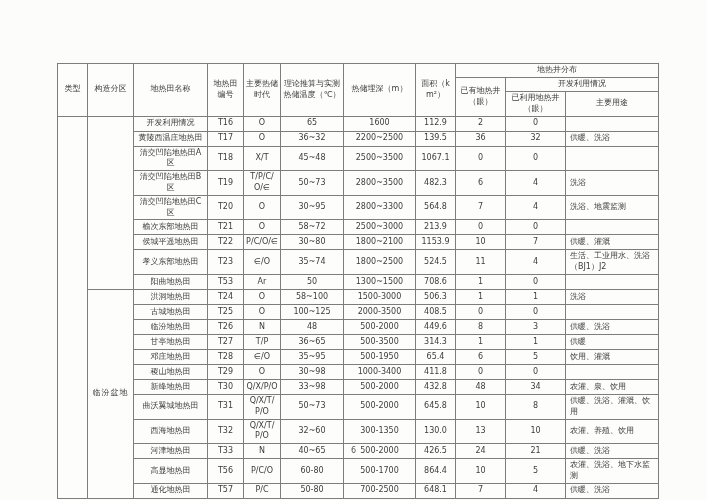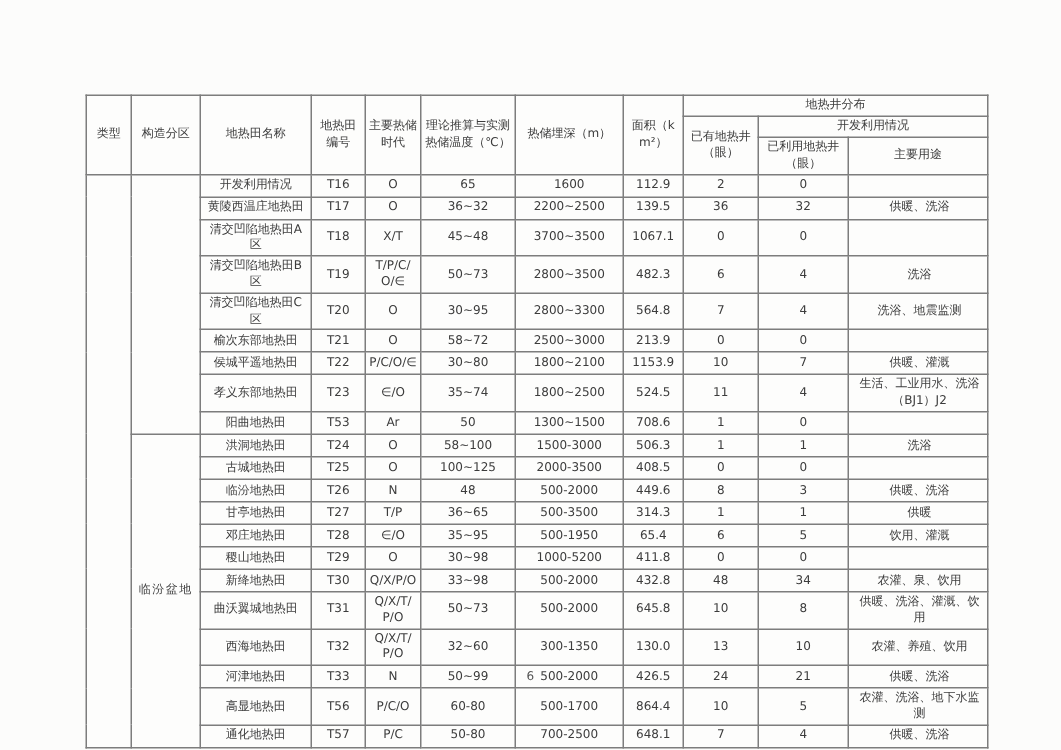--- a/index.html
+++ b/index.html
@@ -23,21 +23,21 @@
     text-align:center;
     vertical-align:middle;
     padding:1px 2px;
     word-break:break-all;
     color:#3c3c3c;
   }
   thead tr.h1 th{height:11px;}
   thead tr.h2 th{height:11px;}
   thead tr.h3 th{height:20px;}
   tbody td{height:12px;}
-  td.c-usage{text-align:center;padding-left:4px;}
+  td.c-usage{text-align:left;padding-left:4px;}
   td.zone-cell{font-size:8px;letter-spacing:1px;}
   .page-number{
     position:absolute;left:0;right:0;top:446px;
     text-align:center;font-size:8px;color:#555;
   }
 </style>
 </head>
 <body>
 
 <div class="page">
@@ -100,21 +100,21 @@
           <td class="c-area">139.5</td>
           <td class="c-wells">36</td>
           <td class="c-used">32</td>
           <td class="c-usage">供暖、洗浴</td>
         </tr>
         <tr>
           <td class="c-name">清交凹陷地热田A区</td>
           <td class="c-code">T18</td>
           <td class="c-era">X/T</td>
           <td class="c-temp">45~48</td>
-          <td class="c-depth">3700~3500</td>
+          <td class="c-depth">2500~3500</td>
           <td class="c-area">1067.1</td>
           <td class="c-wells">0</td>
           <td class="c-used">0</td>
           <td class="c-usage"></td>
         </tr>
         <tr>
           <td class="c-name">清交凹陷地热田B区</td>
           <td class="c-code">T19</td>
           <td class="c-era">T/P/C/O/∈</td>
           <td class="c-temp">50~73</td>
@@ -233,21 +233,21 @@
           <td class="c-area">65.4</td>
           <td class="c-wells">6</td>
           <td class="c-used">5</td>
           <td class="c-usage">饮用、灌溉</td>
         </tr>
         <tr>
           <td class="c-name">稷山地热田</td>
           <td class="c-code">T29</td>
           <td class="c-era">O</td>
           <td class="c-temp">30~98</td>
-          <td class="c-depth">1000-5200</td>
+          <td class="c-depth">1000-3400</td>
           <td class="c-area">411.8</td>
           <td class="c-wells">0</td>
           <td class="c-used">0</td>
           <td class="c-usage"></td>
         </tr>
         <tr>
           <td class="c-name">新绛地热田</td>
           <td class="c-code">T30</td>
           <td class="c-era">Q/X/P/O</td>
           <td class="c-temp">33~98</td>
@@ -276,21 +276,21 @@
           <td class="c-depth">300-1350</td>
           <td class="c-area">130.0</td>
           <td class="c-wells">13</td>
           <td class="c-used">10</td>
           <td class="c-usage">农灌、养殖、饮用</td>
         </tr>
         <tr>
           <td class="c-name">河津地热田</td>
           <td class="c-code">T33</td>
           <td class="c-era">N</td>
-          <td class="c-temp">50~99</td>
+          <td class="c-temp">40~65</td>
           <td class="c-depth">500-2000</td>
           <td class="c-area">426.5</td>
           <td class="c-wells">24</td>
           <td class="c-used">21</td>
           <td class="c-usage">供暖、洗浴</td>
         </tr>
         <tr>
           <td class="c-name">高显地热田</td>
           <td class="c-code">T56</td>
           <td class="c-era">P/C/O</td>

